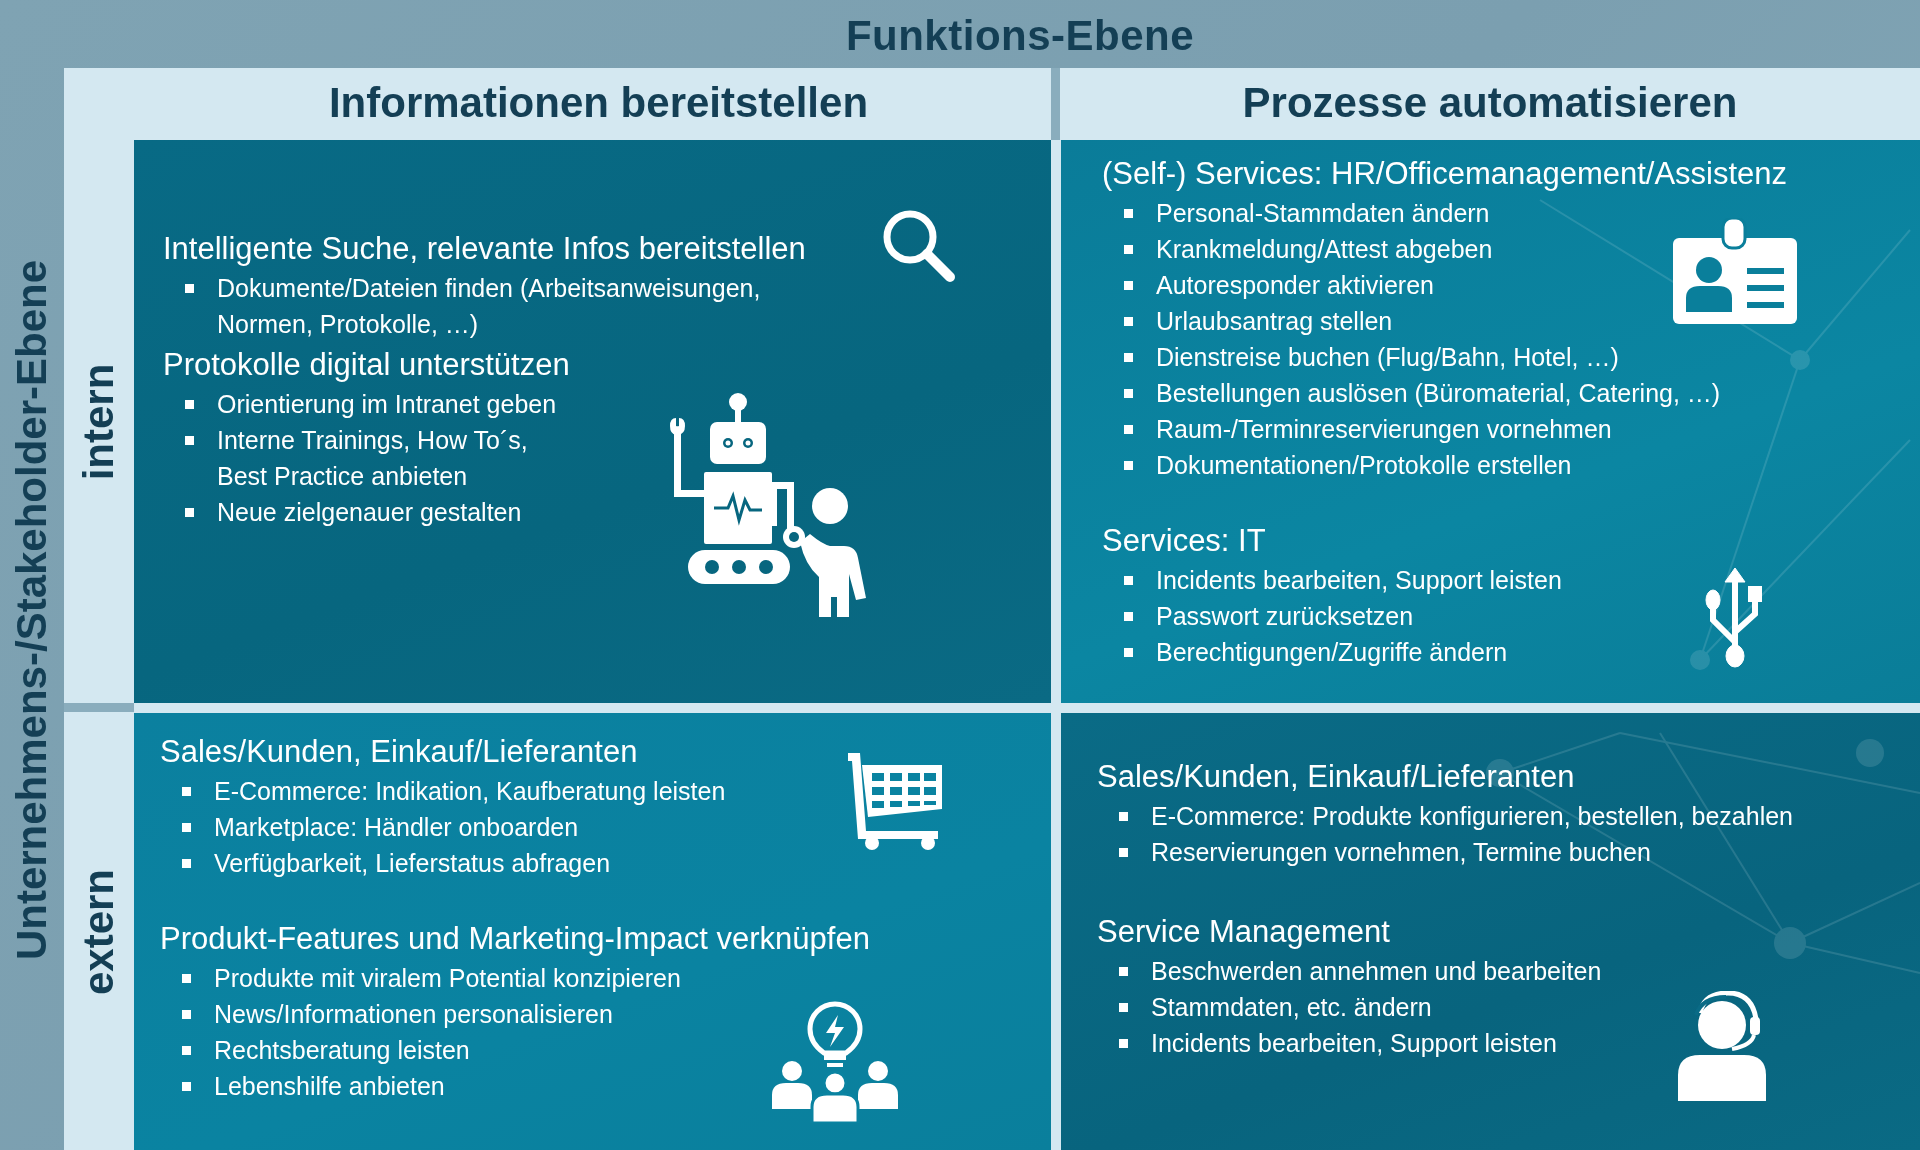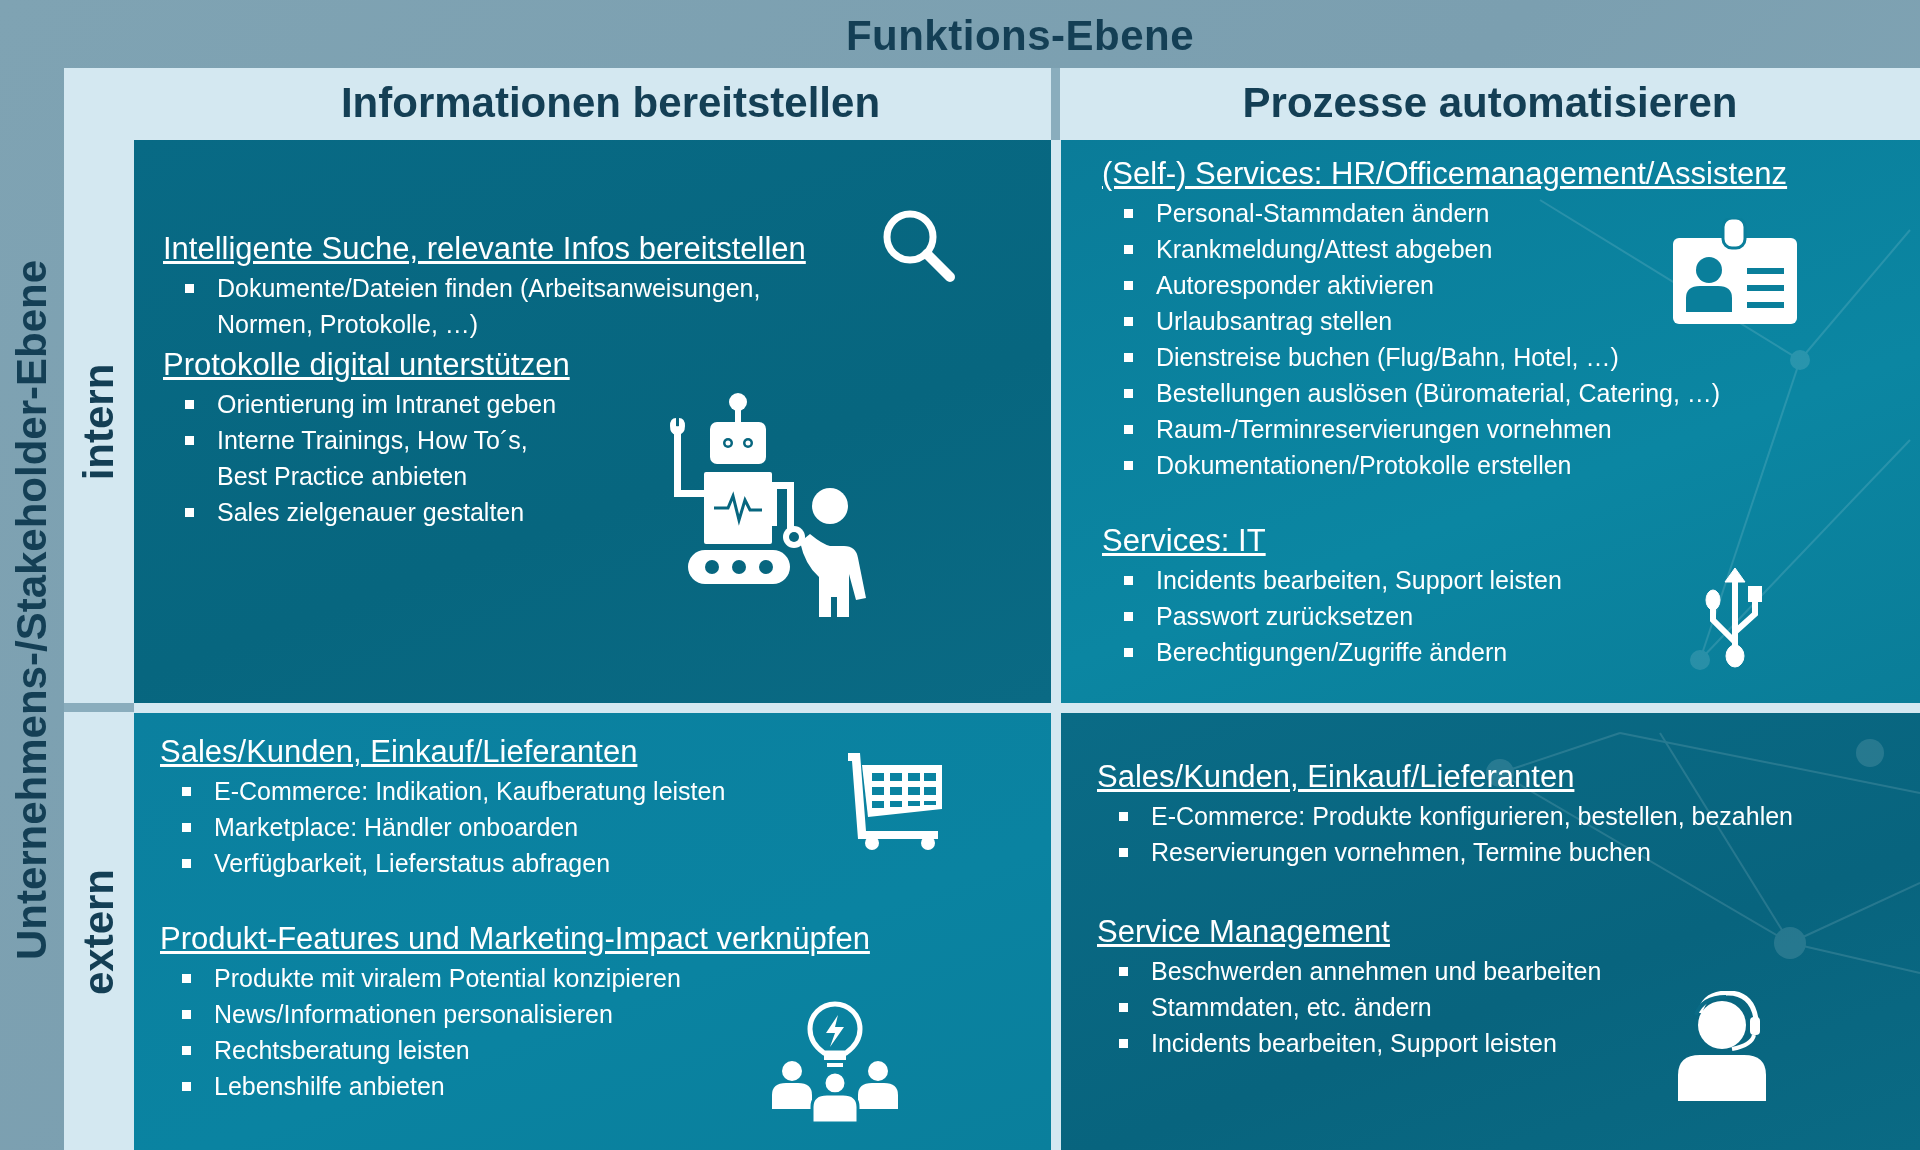--- a/index.html
+++ b/index.html
@@ -33,42 +33,42 @@
     position:absolute; left:64px; width:70px; display:flex; align-items:center; justify-content:center;
   }
   .row-label span { transform:rotate(-90deg); font-size:42px; font-weight:bold; color:#143f55; white-space:nowrap; }
   .row-divider { position:absolute; left:64px; top:703px; width:70px; height:9px; background:#8aadbd; }
   .cell { position:absolute; color:#ffffff; overflow:hidden; }
   .c11 { left:134px; top:140px; width:917px; height:563px; background:linear-gradient(160deg,#086a85 0%,#07667f 60%,#0a6a84 100%); }
   .c12 { left:1061px; top:140px; width:859px; height:563px; background:linear-gradient(160deg,#0a7c99 0%,#0b86a2 60%,#0a7d98 100%); }
   .c21 { left:134px; top:713px; width:917px; height:437px; background:linear-gradient(160deg,#0b809f 0%,#0a83a1 60%,#0a7f9c 100%); }
   .c22 { left:1061px; top:713px; width:859px; height:437px; background:linear-gradient(160deg,#0a6b86 0%,#08647e 60%,#0a6a84 100%); }
   .group { position:absolute; }
-  .g-title { font-size:31px; line-height:38px; margin:0 0 2px 0; white-space:nowrap;text-decoration:underline; }
+  .g-title { font-size:31px; line-height:38px; margin:0 0 2px 0; white-space:nowrap; }
   ul.items { list-style:none; margin:0; padding:0 0 0 22px; }
   ul.items li { position:relative; font-size:25px; line-height:36px; padding-left:32px; white-space:nowrap; }
   ul.items li::before {
     content:""; position:absolute; left:0; top:14px; width:9px; height:9px; background:#ffffff;
   }
   .icon { position:absolute; }
   .icon svg { display:block; }
   .net { position:absolute; right:0; top:0; opacity:0.12; }
 </style>
 </head>
 <body>
 
 <div class="top-title">Funktions-Ebene</div>
 
 <div class="side-title-wrap">
   <div class="side-title">Unternehmens-/Stakeholder-Ebene</div>
 </div>
 
 <div class="frame"></div>
 
-<div class="col-head" style="left:152px;width:917px;">Informationen bereitstellen</div>
+<div class="col-head" style="left:140px;width:917px;">Informationen bereitstellen</div>
 <div class="col-divider"></div>
 <div class="col-head" style="left:1060px;width:860px;">Prozesse automatisieren</div>
 
 <div class="row-label" style="top:140px;height:563px;">
   <span>intern</span>
 </div>
 <div class="row-divider"></div>
 <div class="row-label" style="top:713px;height:437px;">
   <span>extern</span>
 </div>
@@ -87,21 +87,21 @@
         <line x1="49" y1="49" x2="72" y2="72" stroke="#fff" stroke-width="10" stroke-linecap="round"></line>
       </svg>
   </div>
 
   <div class="group" style="left:29px;top:206px;">
     <div class="g-title">Protokolle digital unterstützen</div>
     <ul class="items">
       <li>Orientierung im Intranet geben</li>
       <li>Interne Trainings, How To´s,</li>
       <li class="cont" style="--nb: 1;">Best Practice anbieten</li>
-      <li>Sales zielgenauer gestalten</li>
+      <li>Neue zielgenauer gestalten</li>
     </ul>
   </div>
   <div class="icon" style="left:536px;top:252px;">
     <svg width="200" height="225" viewBox="0 0 200 225">
       <g fill="#fff">
         <circle cx="68" cy="10" r="9"></circle>
           <rect x="65" y="14" width="6" height="16"></rect>
         <rect x="40" y="30" width="56" height="42" rx="7"></rect>
         <rect x="34" y="80" width="68" height="72" rx="2"></rect>
         <rect x="18" y="158" width="102" height="34" rx="17"></rect>

